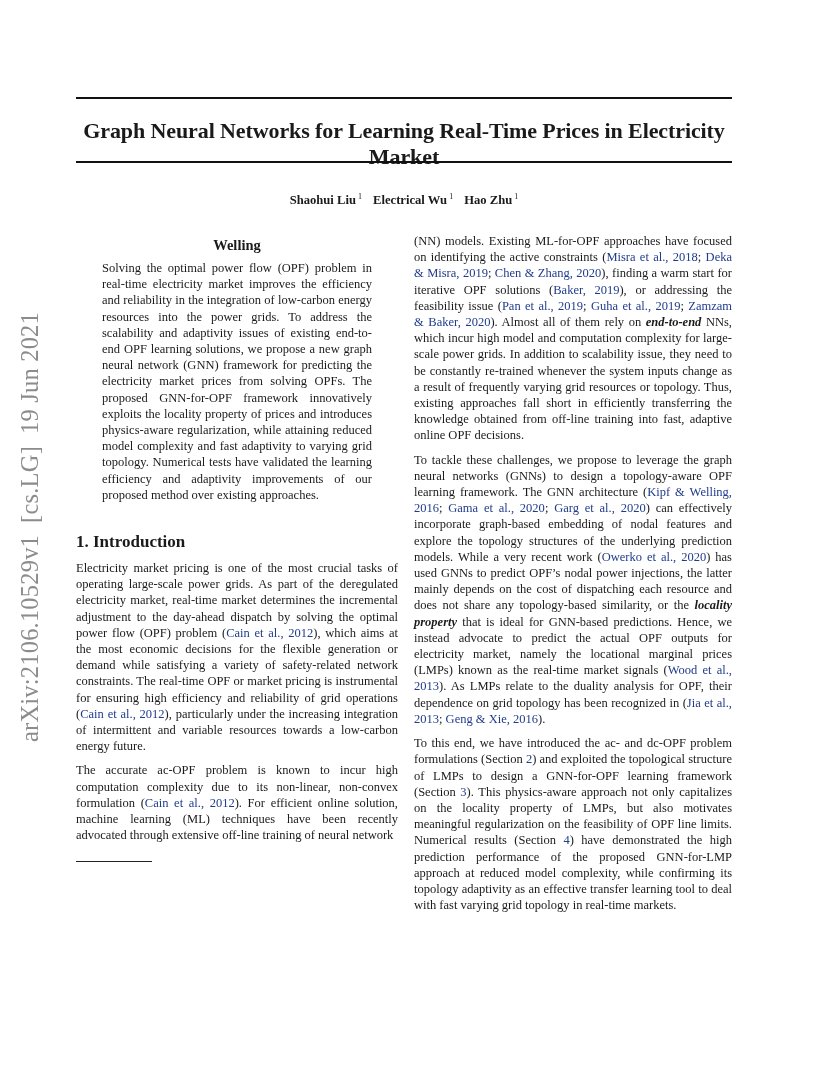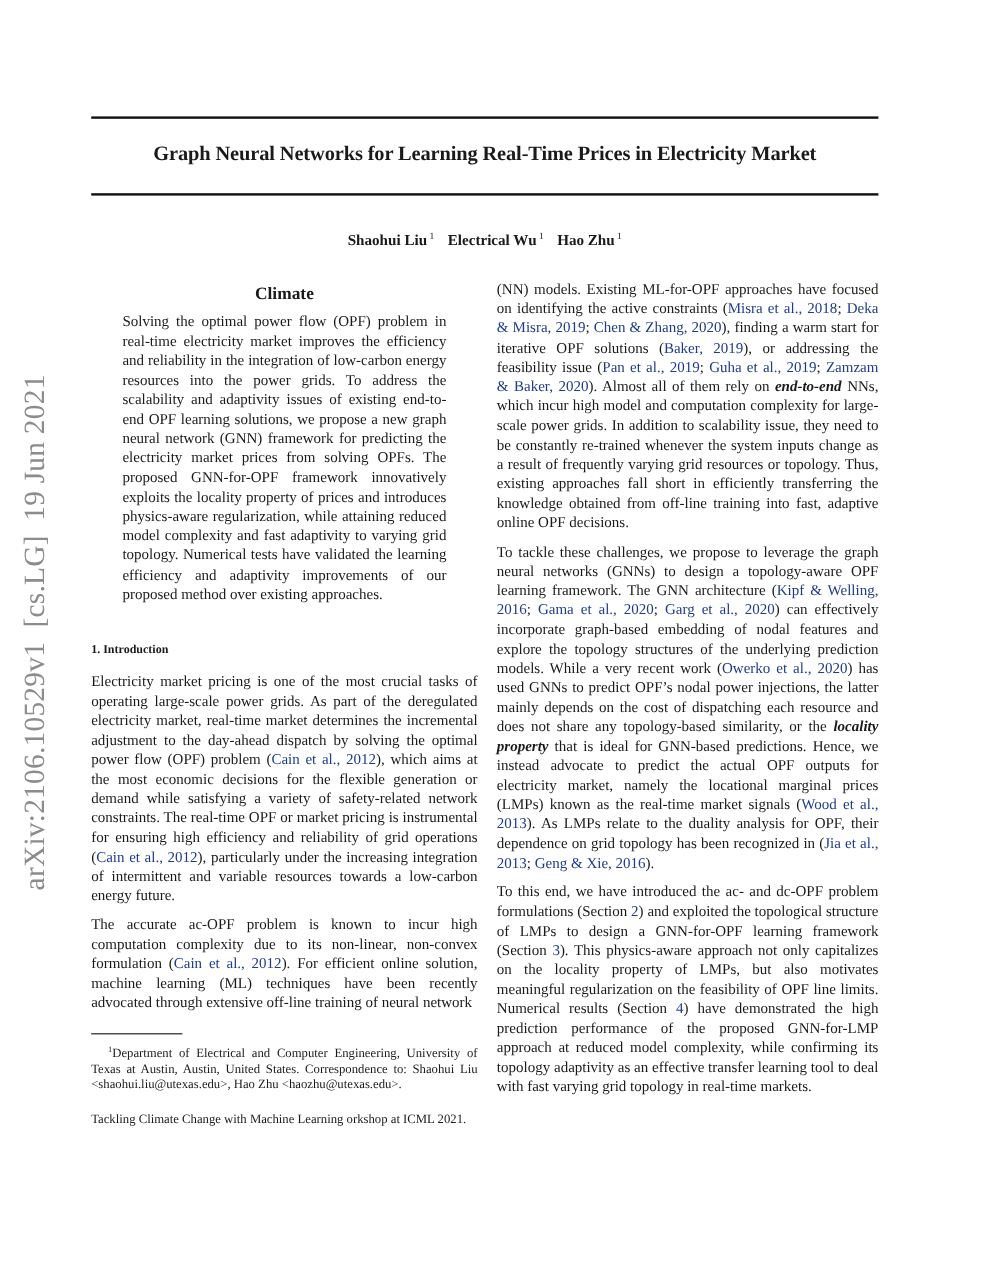--- a/index.html
+++ b/index.html
@@ -2,36 +2,36 @@
 <html><head>
 <meta charset="utf-8">
 <style>
   html, body { margin: 0; padding: 0; background: #ffffff; }
   body { width: 828px; height: 1072px; position: relative; overflow: hidden;
          font-family: "Liberation Serif", "DejaVu Serif", serif; color: #1a1a1a; }
   .rule { position: absolute; left: 76px; width: 656px; height: 2px; background: #111; }
   #rule-top { top: 97px; }
   #rule-bottom { top: 161px; }
   #title { position: absolute; top: 118px; left: 76px; width: 656px; text-align: center;
-           font-weight: bold; font-size: 17px; letter-spacing: -0.1px; }
+           font-weight: bold; font-size: 22px; letter-spacing: -0.1px; }
   #authors { position: absolute; top: 192px; left: 76px; width: 656px; text-align: center;
              font-weight: bold; font-size: 12.6px; }
   #authors .author { margin: 16px 4px; }
   #authors sup { font-weight: normal; font-size: 8px; vertical-align: 5px; margin-left: 2px; }
   #arxiv-stamp { position: absolute; left: 16px; top: 742px; transform-origin: left top;
                  transform: rotate(-90deg); font-size: 24.5px; color: #8c8c8c; white-space: nowrap;
                  letter-spacing: 0.2px; }
   #arxiv-stamp span { margin-right: 12px; }
   .col { position: absolute; font-size: 12.5px; line-height: 16.2px; text-align: justify; hyphens: manual; }
   #left-col { left: 76px; top: 236px; width: 322px; }
   #right-col { left: 414px; top: 233px; width: 318px; }
   #abstract { padding: 0 26px 0 26px; }
   #abstract-heading { text-align: center; font-weight: bold; font-size: 14.5px; margin: 0 0 6px 0; line-height: 18px; }
   #abstract-text { margin: 0; }
-  #intro-heading { font-weight: bold; font-size: 10px; margin: 30px 0 9px 0; line-height: 18px; }
+  #intro-heading { font-weight: bold; font-size: 17px; margin: 30px 0 9px 0; line-height: 18px; }
   p { margin: 0 0 8px 0; }
   .cite { color: #1f3b8c; }
   em { font-style: italic; font-weight: bold; }
   #footnote-rule { width: 76px; height: 1px; background: #222; margin: 17px 0 7px 0; }
   #footnote { font-size: 10.6px; line-height: 13px; text-indent: 14px; margin: 0; }
   #footnote sup { font-size: 7px; vertical-align: 4px; }
   #venue { font-size: 10.6px; line-height: 13px; margin-top: 16px; text-align: left; }
 </style>
 </head>
 <body>
@@ -45,33 +45,31 @@
 <div id="rule-bottom" class="rule"></div>
 
 <div id="authors">
   <span class="author"><span>Shaohui Liu</span><sup>1</sup></span>
   <span class="author"><span>Electrical Wu</span><sup>1</sup></span>
   <span class="author"><span>Hao Zhu</span><sup>1</sup></span>
 </div>
 
 <div id="left-col" class="col">
   <div id="abstract">
-    <div id="abstract-heading">Climate</div>
+    <div id="abstract-heading">Welling</div>
     <p id="abstract-text">Solving the optimal power flow (OPF) problem in real-time electricity market improves the efficiency and reliability in the integration of low-carbon energy resources into the power grids. To address the scalability and adaptivity issues of existing end-to-end OPF learning solutions, we propose a new graph neural network (GNN) framework for predicting the electricity market prices from solving OPFs. The proposed GNN-for-OPF framework innovatively exploits the locality property of prices and introduces physics-aware regularization, while attaining reduced model complexity and fast adaptivity to varying grid topology. Numerical tests have validated the learning efficiency and adaptivity improvements of our proposed method over existing approaches.</p>
   </div>
 
   <div id="intro-heading">1. Introduction</div>
 
   <p><span>Electricity market pricing is one of the most crucial tasks of operating large-scale power grids. As part of the deregulated electricity market, real-time market determines the incremental adjustment to the day-ahead dispatch by solving the optimal power flow (OPF) problem (</span><span class="cite" style="color: rgb(31, 59, 140);">Cain et al., 2012</span><span>), which aims at the most economic decisions for the flexible generation or demand while satisfying a variety of safety-related network constraints. The real-time OPF or market pricing is instrumental for ensuring high efficiency and reliability of grid operations (</span><span class="cite" style="color: rgb(31, 59, 140);">Cain et al., 2012</span><span>), particularly under the increasing integration of intermittent and variable resources towards a low-carbon energy future.</span></p>
 
   <p style="margin-bottom:0"><span>The accurate ac-OPF problem is known to incur high computation complexity due to its non-linear, non-convex formulation (</span><span class="cite" style="color: rgb(31, 59, 140);">Cain et al., 2012</span><span id="p2-left-tail">). For efficient online solution, machine learning (ML) techniques have been recently advocated through extensive off-line training of neural network</span></p>
 
   <div id="footnote-rule"></div>
-  <p id="footnote"><sup>1</sup><span>Department of Electrical and Computer Engineering, University of Texas at Austin, Austin, United States. Correspondence to: Shaohui Liu &lt;shaohui.liu@utexas.edu&gt;, Hao Zhu &lt;haozhu@utexas.edu&gt;.</span></p>
-  <div id="venue">Tackling Climate Change with Machine Learning orkshop at ICML 2021.</div>
 </div>
 
 <div id="right-col" class="col">
   <p><span id="p2-right-head">(NN) models. Existing ML-for-OPF approaches have focused on identifying the active constraints (</span><span class="cite" style="color: rgb(31, 59, 140);">Misra et al., 2018</span><span>; </span><span class="cite" style="color: rgb(31, 59, 140);">Deka &amp; Misra, 2019</span><span>; </span><span class="cite" style="color: rgb(31, 59, 140);">Chen &amp; Zhang, 2020</span><span>), finding a warm start for iterative OPF solutions (</span><span class="cite" style="color: rgb(31, 59, 140);">Baker, 2019</span><span>), or addressing the feasibility issue (</span><span class="cite" style="color: rgb(31, 59, 140);">Pan et al., 2019</span><span>; </span><span class="cite" style="color: rgb(31, 59, 140);">Guha et al., 2019</span><span>; </span><span class="cite" style="color: rgb(31, 59, 140);">Zamzam &amp; Baker, 2020</span><span>). Almost all of them rely on </span><em>end-to-end</em><span> NNs, which incur high model and computation complexity for large-scale power grids. In addition to scalability issue, they need to be constantly re-trained whenever the system inputs change as a result of frequently varying grid resources or topology. Thus, existing approaches fall short in efficiently transferring the knowledge obtained from off-line training into fast, adaptive online OPF decisions.</span></p>
 
   <p><span>To tackle these challenges, we propose to leverage the graph neural networks (GNNs) to design a topology-aware OPF learning framework. The GNN architecture (</span><span class="cite" style="color: rgb(31, 59, 140);">Kipf &amp; Welling, 2016</span><span>; </span><span class="cite" style="color: rgb(31, 59, 140);">Gama et al., 2020</span><span>; </span><span class="cite" style="color: rgb(31, 59, 140);">Garg et al., 2020</span><span>) can effectively incorporate graph-based embedding of nodal features and explore the topology structures of the underlying prediction models. While a very recent work (</span><span class="cite" style="color: rgb(31, 59, 140);">Owerko et al., 2020</span><span>) has used GNNs to predict OPF’s nodal power injections, the latter mainly depends on the cost of dispatching each resource and does not share any topology-based similarity, or the </span><em>locality property</em><span> that is ideal for GNN-based predictions. Hence, we instead advocate to predict the actual OPF outputs for electricity market, namely the locational marginal prices (LMPs) known as the real-time market signals (</span><span class="cite" style="color: rgb(31, 59, 140);">Wood et al., 2013</span><span>). As LMPs relate to the duality analysis for OPF, their dependence on grid topology has been recognized in (</span><span class="cite" style="color: rgb(31, 59, 140);">Jia et al., 2013</span><span>; </span><span class="cite" style="color: rgb(31, 59, 140);">Geng &amp; Xie, 2016</span><span>).</span></p>
 
   <p><span>To this end, we have introduced the ac- and dc-OPF problem formulations (Section </span><span class="cite" style="color: rgb(31, 59, 140);">2</span><span>) and exploited the topological structure of LMPs to design a GNN-for-OPF learning framework (Section </span><span class="cite" style="color: rgb(31, 59, 140);">3</span><span>). This physics-aware approach not only capitalizes on the locality property of LMPs, but also motivates meaningful regularization on the feasibility of OPF line limits. Numerical results (Section </span><span class="cite" style="color: rgb(31, 59, 140);">4</span><span>) have demonstrated the high prediction performance of the proposed GNN-for-LMP approach at reduced model complexity, while confirming its topology adaptivity as an effective transfer learning tool to deal with fast varying grid topology in real-time markets.</span></p>
 </div>
 

